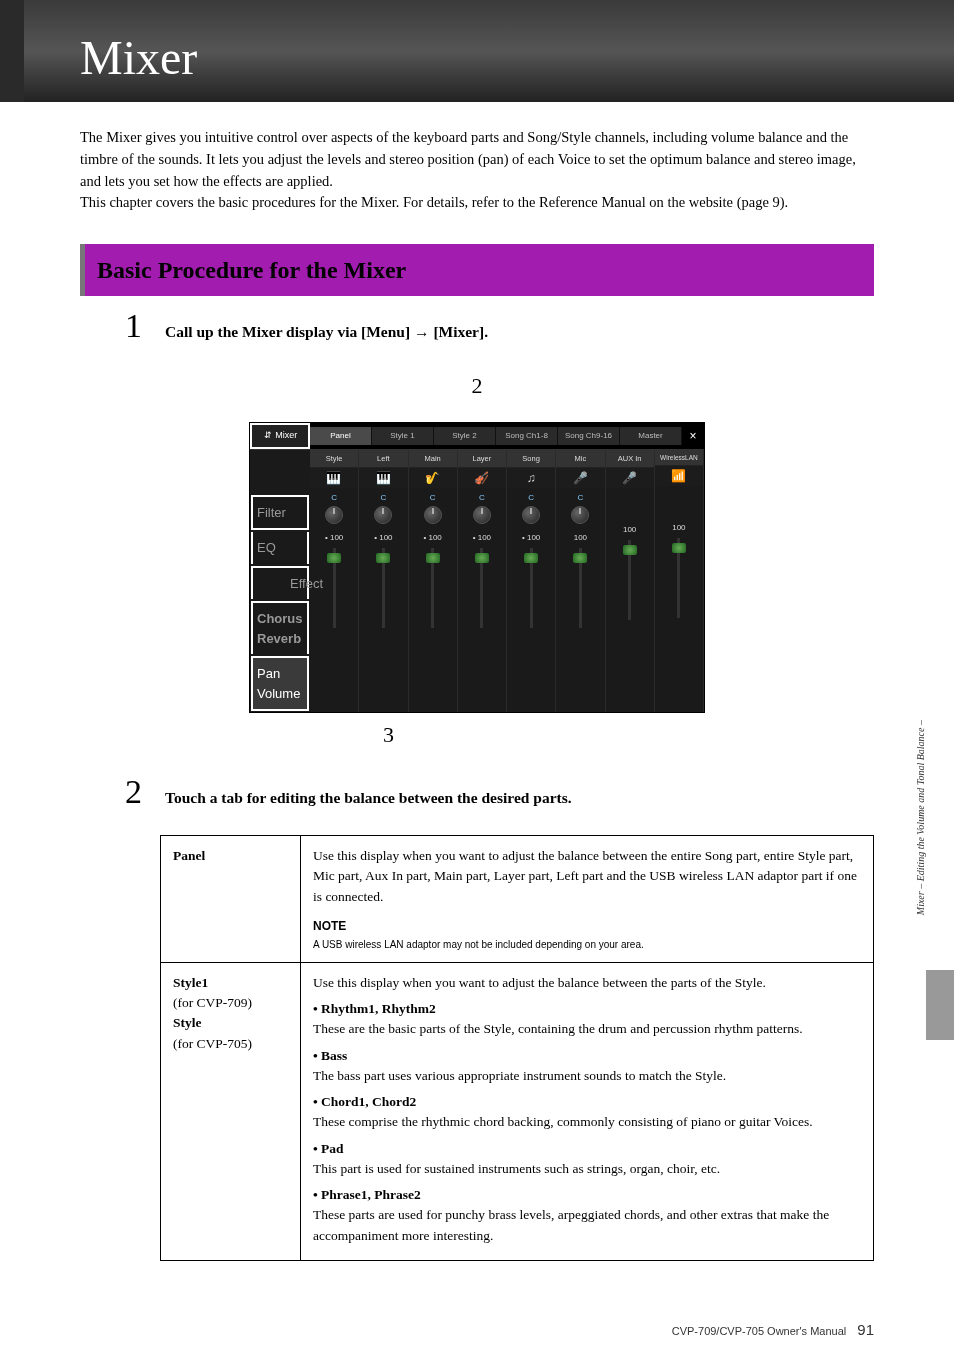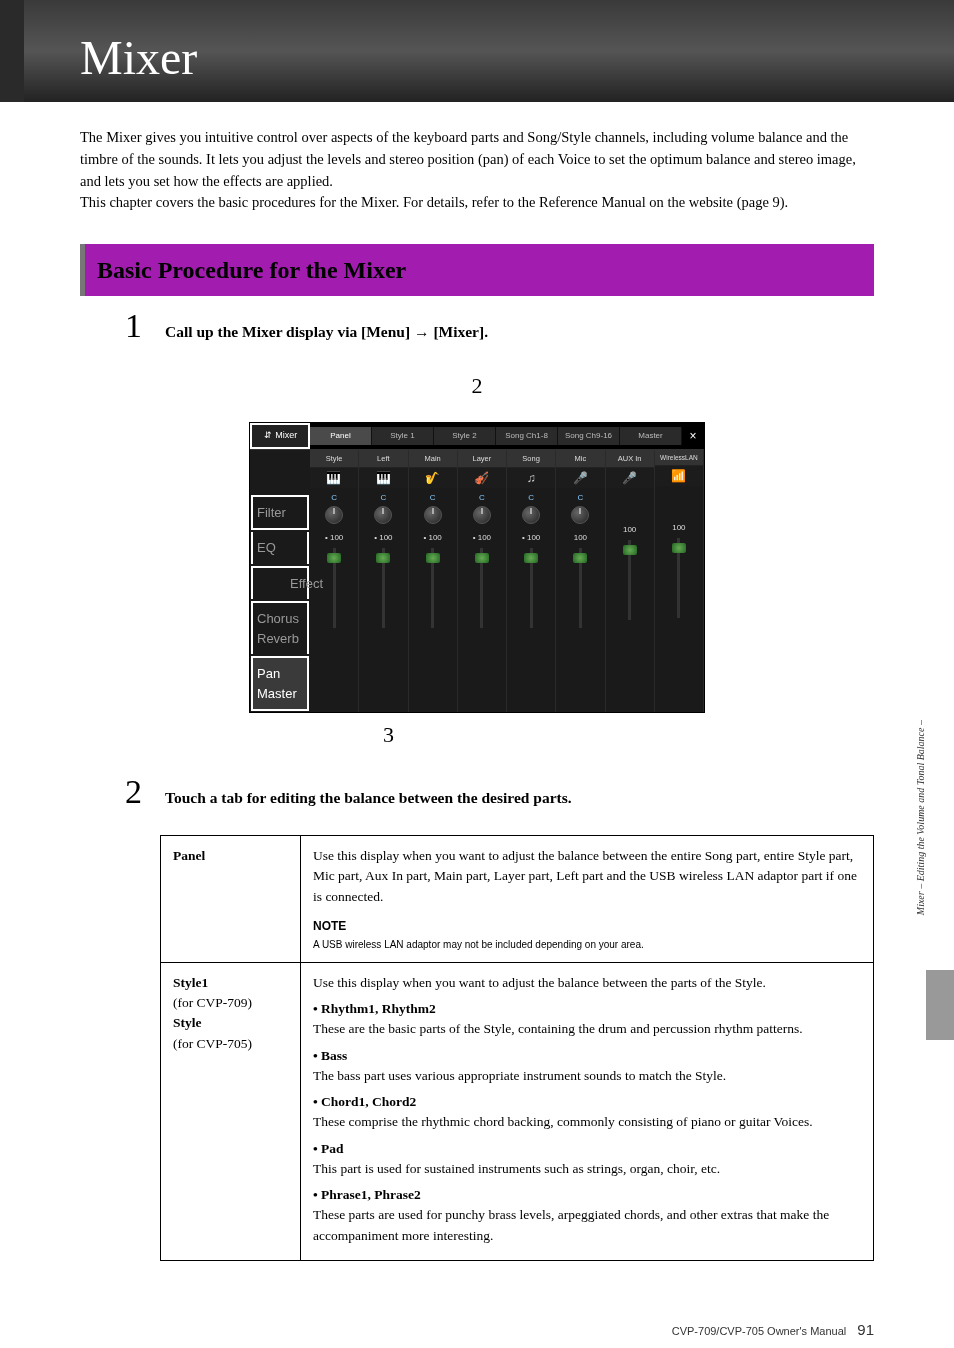--- a/index.html
+++ b/index.html
@@ -339,24 +339,24 @@
         <div class="mixer-tab">Song Ch9-16</div>
         <div class="mixer-tab">Master</div>
         <div class="mixer-close">×</div>
       </div>
       <div class="channel-row">
         <div class="channel-side">
           <div style="height:44px;"></div>
           <div class="side-item boxed">Filter</div>
           <div class="side-item boxed" style="border-top:none;border-bottom:none;">EQ</div>
           <div class="side-item boxed" style="border-bottom:none;padding-left:37px;">Effect</div>
-          <div class="side-item boxed" style="white-space:pre-line;border-bottom:none;">Chorus
+          <div class="side-item boxed" style="white-space:pre-line;border-bottom:none;font-weight:bold;">Chorus
 Reverb</div>
           <div class="side-item boxed selected" style="white-space:pre-line;">Pan
-Master</div>
+Volume</div>
         </div>
         <div class="channels">
           <div class="channel">
             <div class="ch-head">Style</div>
             <div class="ch-icon">🎹</div>
             <div class="ch-pan-label">C</div>
             <div class="ch-knob"></div>
             <div class="ch-vol">• <span>100</span></div>
             <div class="ch-slider-track">
                 <div class="ch-slider-handle"></div>

